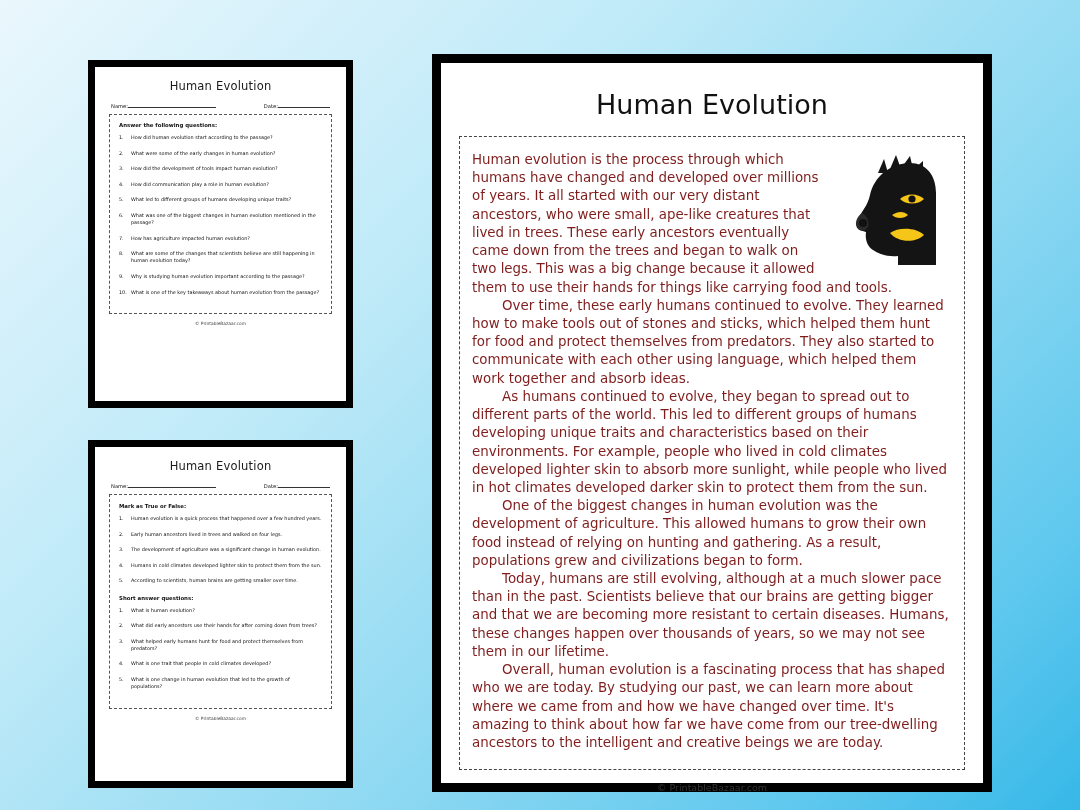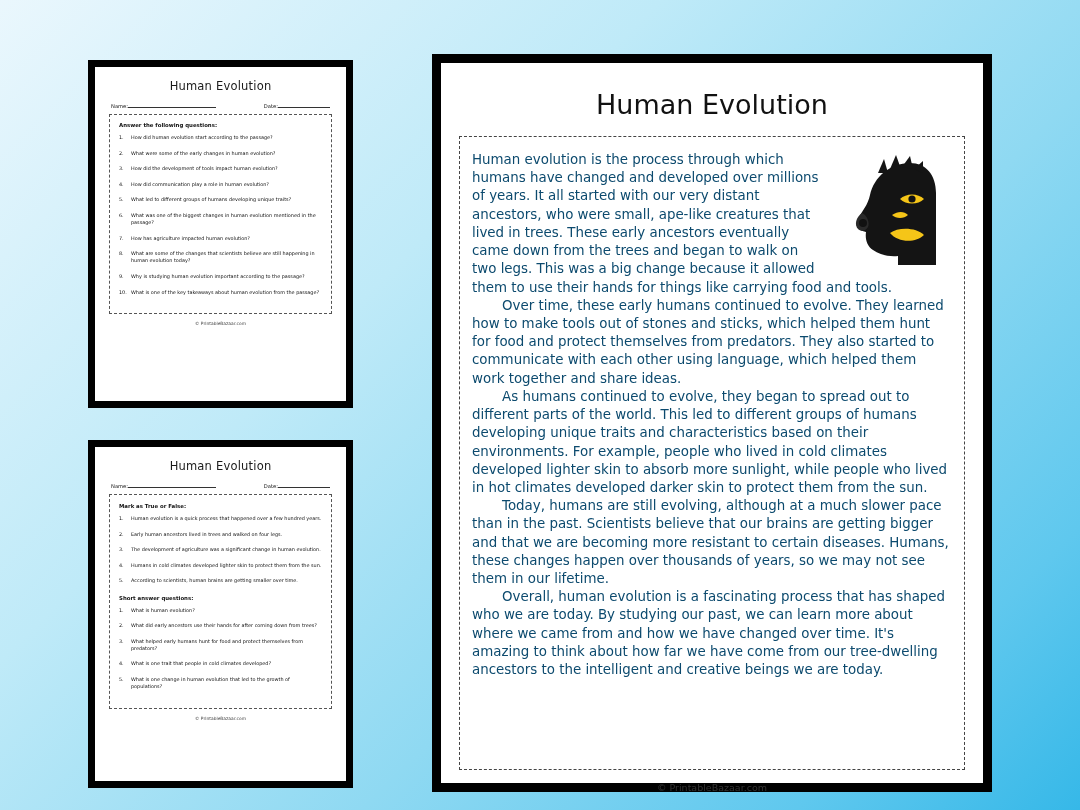--- a/index.html
+++ b/index.html
@@ -112,21 +112,21 @@
   .rd-box {
     border: 1px dashed #444;
     box-sizing: border-box;
     padding: 14px 12px 12px 12px;
     height: 634px;
     position: relative;
   }
   .rd-text {
     font-size: 13.4px;
     line-height: 1.36;
-    color: #0c4a6e;
+    color: #7f1d1d;
     text-align: left;
   }
   .rd-text p { margin: 0 0 0 0; text-indent: 30px; }
   .rd-text p.first { text-indent: 0; }
   .figure {
     float: right;
     width: 120px;
     height: 120px;
     margin: 2px 0 4px 10px;
   }
@@ -276,21 +276,22 @@
         <circle cx="80" cy="46" r="3.6" fill="#111"></circle>
         <path d="M60 62 C66 58 72 58 76 62 C72 66 64 66 60 62 Z" fill="#f5c518"></path>
         <path d="M58 80 C66 74 84 74 92 82 C84 90 66 90 58 80 Z" fill="#f5c518"></path>
         <path d="M46 20 L52 6 L56 20 Z" fill="#141414"></path>
         <path d="M58 16 L64 2 L69 16 Z" fill="#141414"></path>
         <path d="M70 14 L78 3 L81 16 Z" fill="#141414"></path>
         <path d="M82 16 L91 8 L91 20 Z" fill="#141414"></path>
       </svg>
       <div class="rd-text">
         <p class="first">Human evolution is the process through which humans have changed and developed over millions of years. It all started with our very distant ancestors, who were small, ape-like creatures that lived in trees. These early ancestors eventually came down from the trees and began to walk on two legs. This was a big change because it allowed them to use their hands for things like carrying food and tools.</p>
-        <p>Over time, these early humans continued to evolve. They learned how to make tools out of stones and sticks, which helped them hunt for food and protect themselves from predators. They also started to communicate with each other using language, which helped them work together and share ideas.</p>
+        <p>Over time, these early humans continued to evolve. They learned how to make tools out of stones and sticks, which helped them hunt for food and protect themselves from predators. They also started to communicate with each other using language, which helped them work together and absorb ideas.</p>
         <p>As humans continued to evolve, they began to spread out to different parts of the world. This led to different groups of humans developing unique traits and characteristics based on their environments. For example, people who lived in cold climates developed lighter skin to absorb more sunlight, while people who lived in hot climates developed darker skin to protect them from the sun.</p>
+        <p>One of the biggest changes in human evolution was the development of agriculture. This allowed humans to grow their own food instead of relying on hunting and gathering. As a result, populations grew and civilizations began to form.</p>
         <p>Today, humans are still evolving, although at a much slower pace than in the past. Scientists believe that our brains are getting bigger and that we are becoming more resistant to certain diseases. Humans, these changes happen over thousands of years, so we may not see them in our lifetime.</p>
         <p>Overall, human evolution is a fascinating process that has shaped who we are today. By studying our past, we can learn more about where we came from and how we have changed over time. It's amazing to think about how far we have come from our tree-dwelling ancestors to the intelligent and creative beings we are today.</p>
       </div>
     </div>
     <div class="rd-footer">© PrintableBazaar.com</div>
   </div>
 </div>
 
 </body></html>

